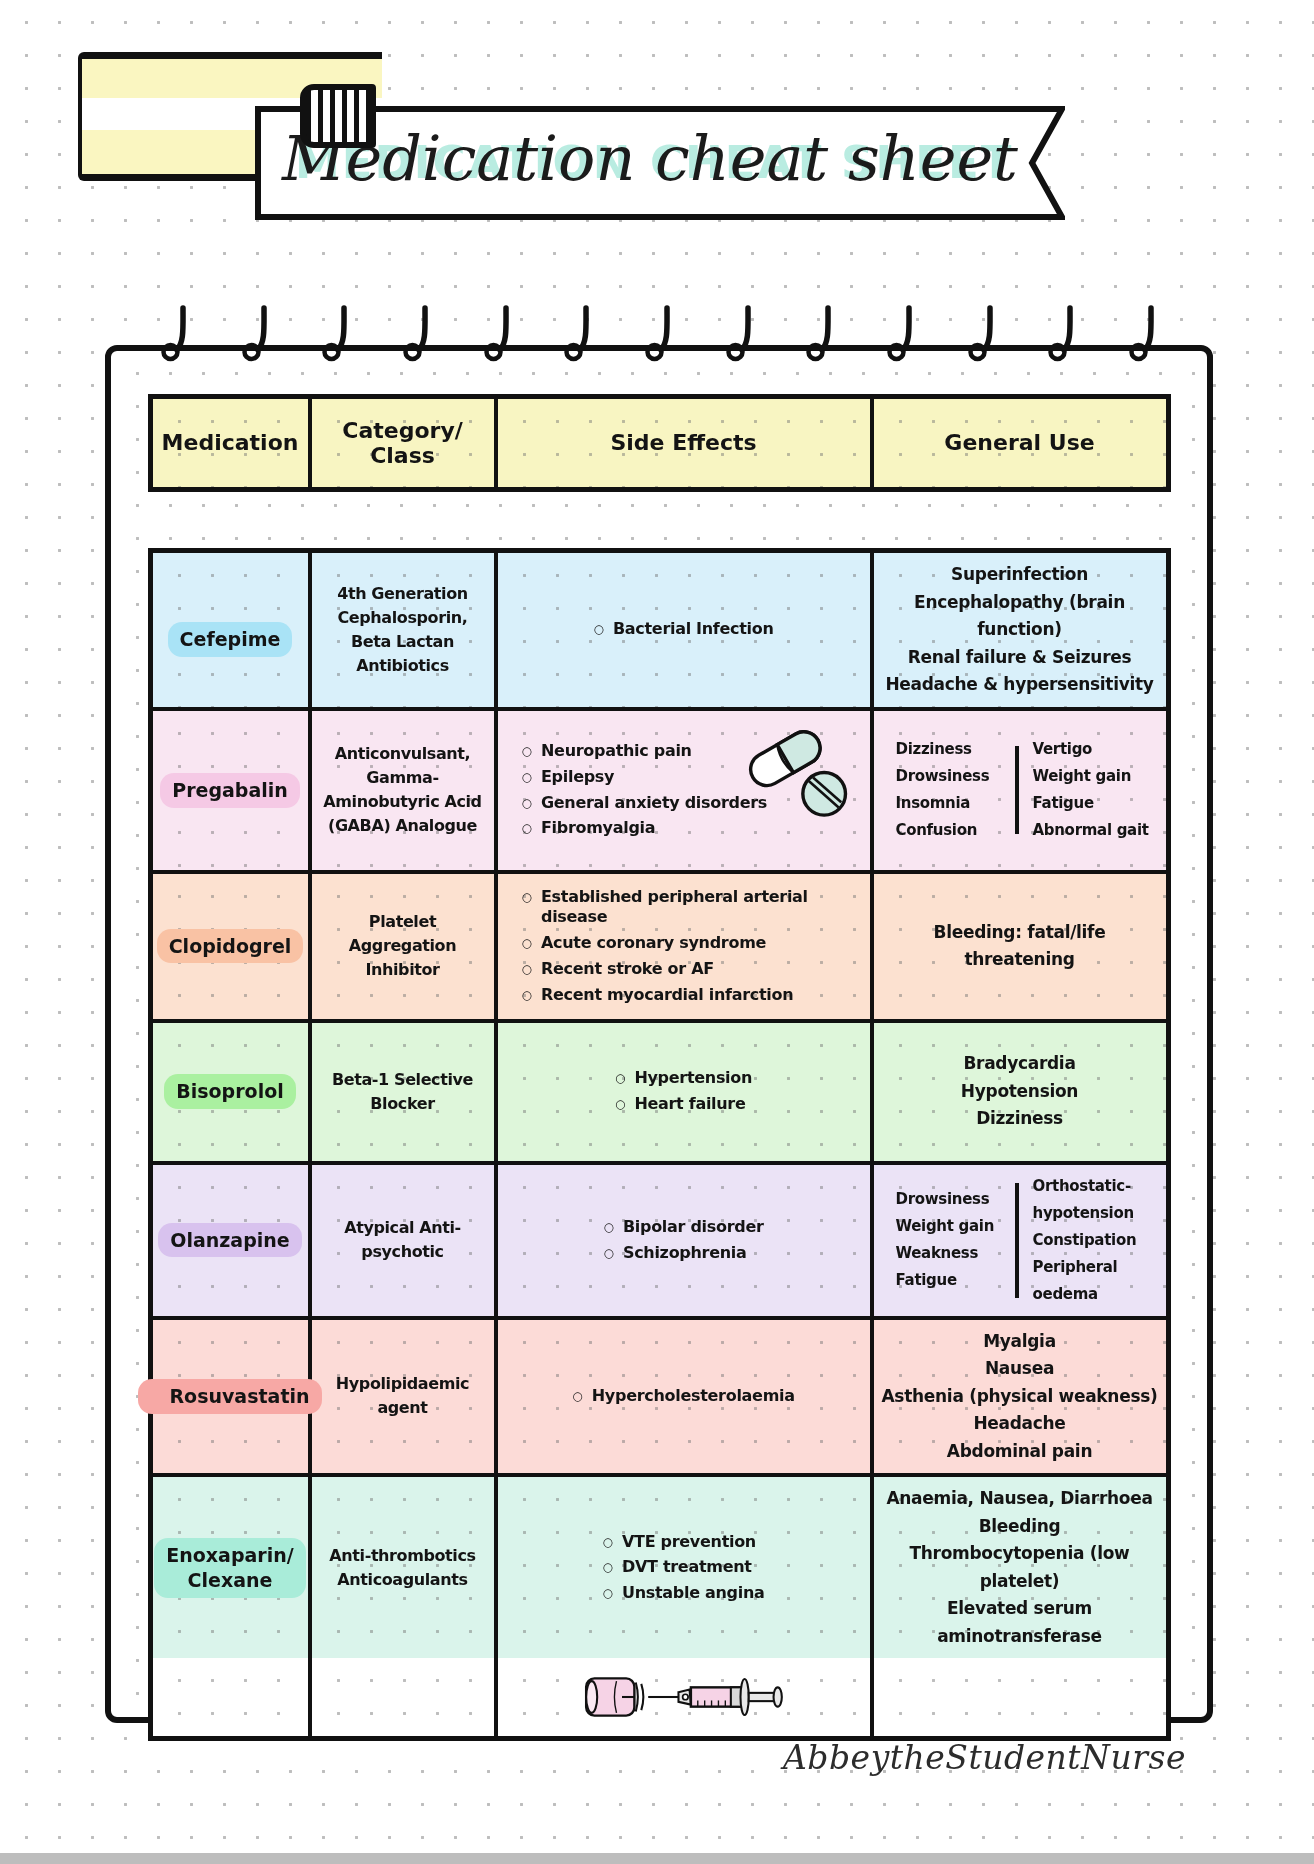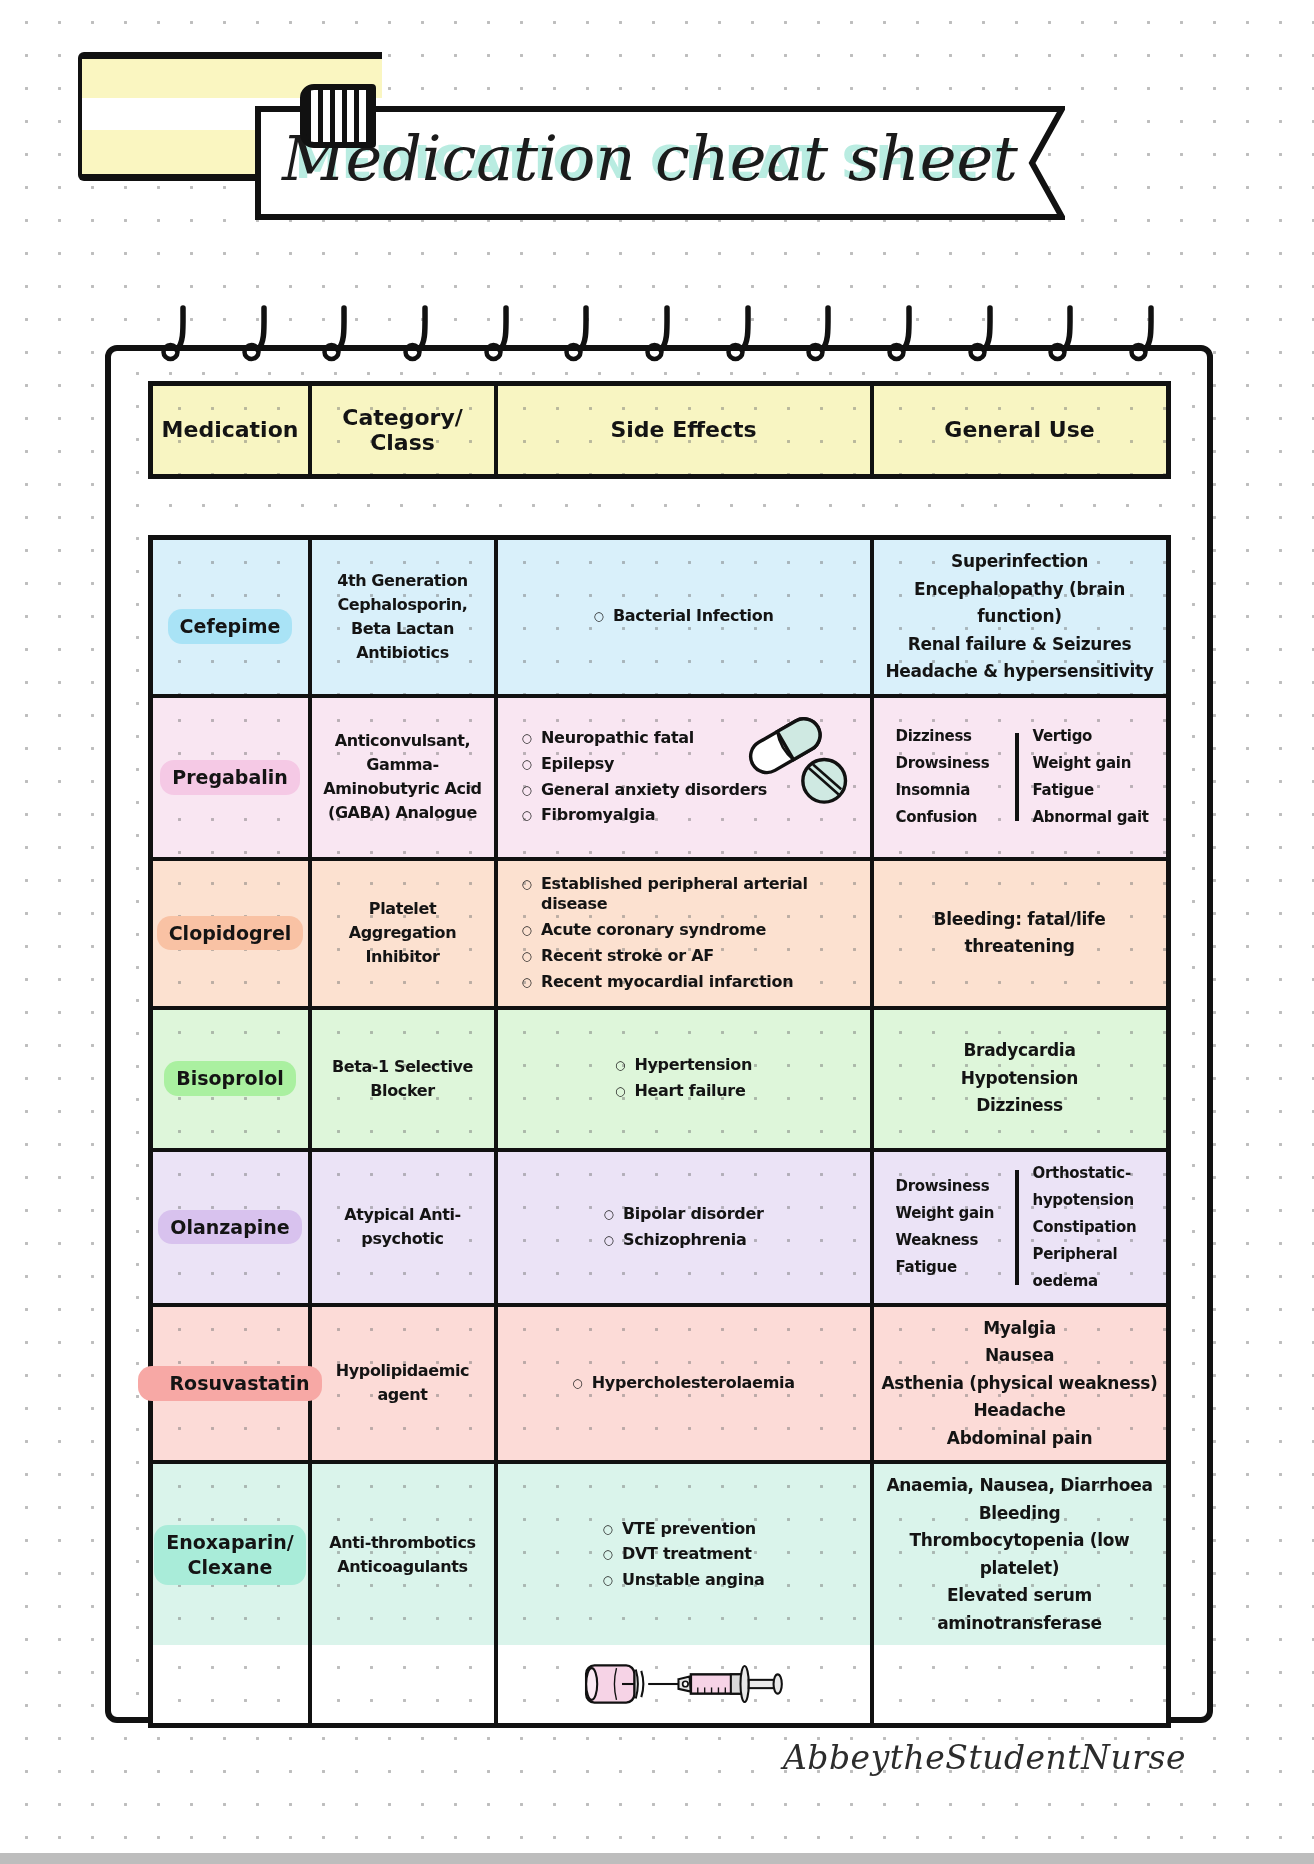--- a/index.html
+++ b/index.html
@@ -49,21 +49,21 @@
   }
   .rings{
     position:absolute;left:48px;right:48px;top:-46px;height:62px;
     display:flex;justify-content:space-between;z-index:4;
   }
   .ring{width:32px;height:62px;}
 
   
   .tgrid{display:grid;grid-template-columns:159px 186px 376px 292px;}
   .header-box{
-    width:1013px;margin:30px auto 0;border:5px solid #111;box-sizing:content-box;
+    width:1013px;margin:43px auto 0;border:5px solid #111;box-sizing:content-box;
   }
   .header-row{min-height:88px;}
   .hcell{
     border-right:4px solid #111;display:flex;align-items:center;justify-content:center;
     background-color:#f8f5c2;font-size:22px;font-weight:bold;text-align:center;
     white-space:pre-line;line-height:1.15;padding:6px 4px;
   }
   .hcell:last-child{border-right:none;}
 
   .body-box{width:1013px;margin:56px auto 0;border:5px solid #111;box-sizing:content-box;}
@@ -239,21 +239,21 @@
     <div class="cell dotted">
       <div class="cat-text">Anticonvulsant,
 Gamma-
 Aminobutyric Acid
 (GABA) Analogue</div>
     </div>
     <div class="cell dotted uses-cell align-left">
       <div class="uses-list">
                 <div class="use-line">
                   <span class="bullet">○</span>
-                  <span class="use-text">Neuropathic fatal</span>
+                  <span class="use-text">Neuropathic pain</span>
                 </div>
                 <div class="use-line">
                   <span class="bullet">○</span>
                   <span class="use-text">Epilepsy</span>
                 </div>
                 <div class="use-line">
                   <span class="bullet">○</span>
                   <span class="use-text">General anxiety disorders</span>
                 </div>
                 <div class="use-line">

